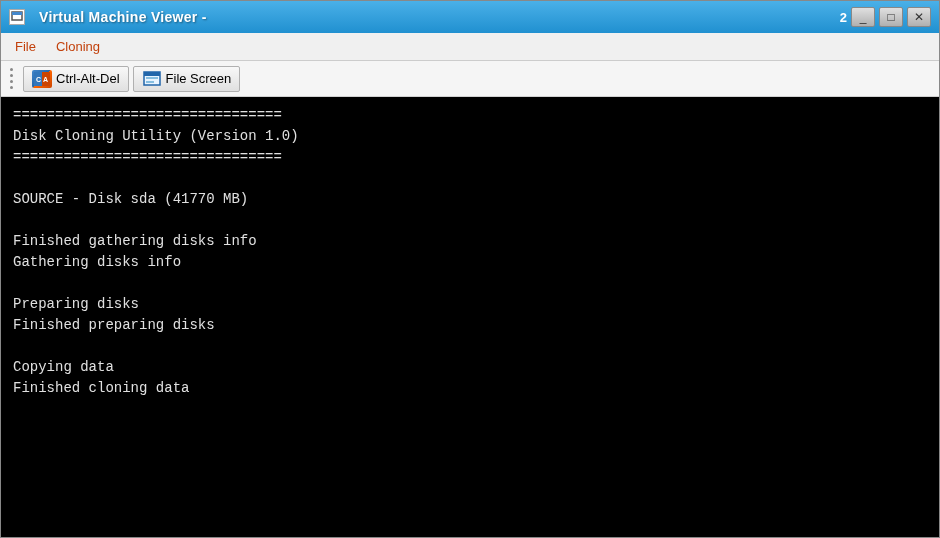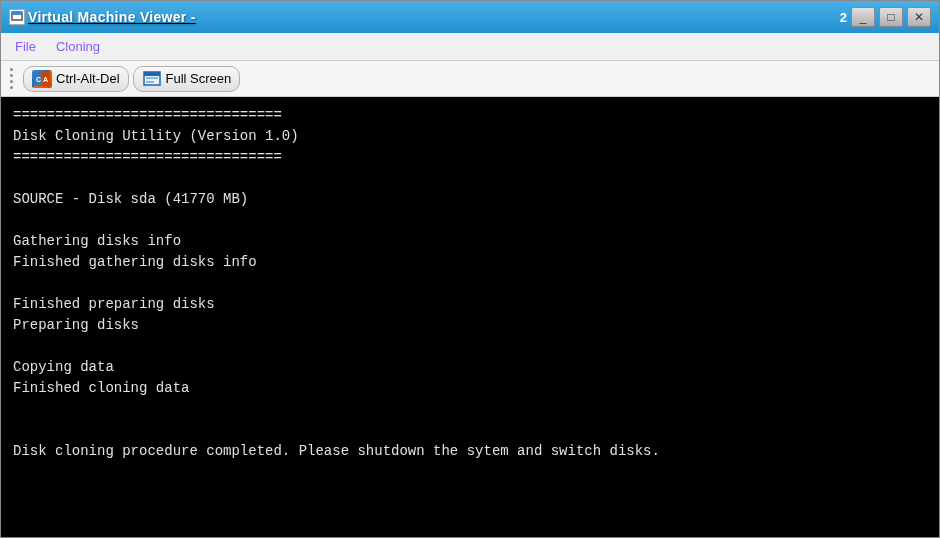--- a/index.html
+++ b/index.html
@@ -30,22 +30,21 @@
       display: flex;
       align-items: center;
       justify-content: space-between;
       padding: 0 8px;
       flex-shrink: 0;
     }
 
     .title-bar-left {
       display: flex;
       align-items: center;
-      gap: 3px;
-      text-decoration: underline;
+      gap: 14px;
     }
 
     .title-icon {
       width: 16px;
       height: 16px;
       background: #fff;
       border: 1px solid #aaa;
       display: flex;
       align-items: center;
       justify-content: center;
@@ -94,21 +93,21 @@
       display: flex;
       align-items: center;
       padding: 0 4px;
       border-bottom: 1px solid #ccc;
       flex-shrink: 0;
     }
 
     .menu-item {
       padding: 4px 10px;
       font-size: 13px;
-      color: #8b5cf6;
+      color: #c2410c;
       cursor: pointer;
     }
 
     .toolbar {
       background: #f5f5f5;
       height: 36px;
       display: flex;
       align-items: center;
       padding: 0 8px;
       gap: 4px;
@@ -134,21 +133,21 @@
       border-radius: 50%;
     }
 
     .toolbar-btn {
       display: flex;
       align-items: center;
       gap: 4px;
       padding: 3px 8px;
       background: linear-gradient(to bottom, #f8f8f8, #e0e0e0);
       border: 1px solid #b0b0b0;
-      border-radius: 10px;
+      border-radius: 2px;
       cursor: pointer;
       font-size: 13px;
       color: #000;
     }
 
     .btn-icon {
       width: 20px;
       height: 18px;
       display: flex;
       align-items: center;
@@ -239,37 +238,36 @@
     </button>
     <button class="toolbar-btn">
       <div class="btn-icon">
         <svg width="18" height="16" viewBox="0 0 18 16">
           <rect x="1" y="1" width="16" height="13" fill="#e8f4ff" stroke="#2266aa" stroke-width="1.5"></rect>
           <rect x="1" y="1" width="16" height="4" fill="#2266aa"></rect>
           <rect x="3" y="6" width="12" height="2" fill="#4499cc" opacity="0.6"></rect>
           <rect x="3" y="10" width="8" height="2" fill="#4499cc" opacity="0.6"></rect>
         </svg>
       </div>
-      <span>Full Screen</span>
+      <span>File Screen</span>
     </button>
   </div>
 
   <div class="terminal" id="terminal-output">
   <div class="terminal-line">================================</div>
       <div class="terminal-line">Disk Cloning Utility (Version 1.0)</div>
       <div class="terminal-line">================================</div>
       <div class="terminal-line blank">&nbsp;</div>
       <div class="terminal-line">SOURCE - Disk sda (41770 MB)</div>
       <div class="terminal-line blank">&nbsp;</div>
+      <div class="terminal-line">Finished gathering disks info</div>
       <div class="terminal-line">Gathering disks info</div>
-      <div class="terminal-line">Finished gathering disks info</div>
-      <div class="terminal-line blank">&nbsp;</div>
+      <div class="terminal-line blank">&nbsp;</div>
+      <div class="terminal-line">Preparing disks</div>
       <div class="terminal-line">Finished preparing disks</div>
-      <div class="terminal-line">Preparing disks</div>
       <div class="terminal-line blank">&nbsp;</div>
       <div class="terminal-line">Copying data</div>
       <div class="terminal-line">Finished cloning data</div>
       <div class="terminal-line blank">&nbsp;</div>
       <div class="terminal-line blank">&nbsp;</div>
-      <div class="terminal-line">Disk cloning procedure completed. Please shutdown the sytem and switch disks.</div>
     </div>
 
 </div>
 
 </body></html>

